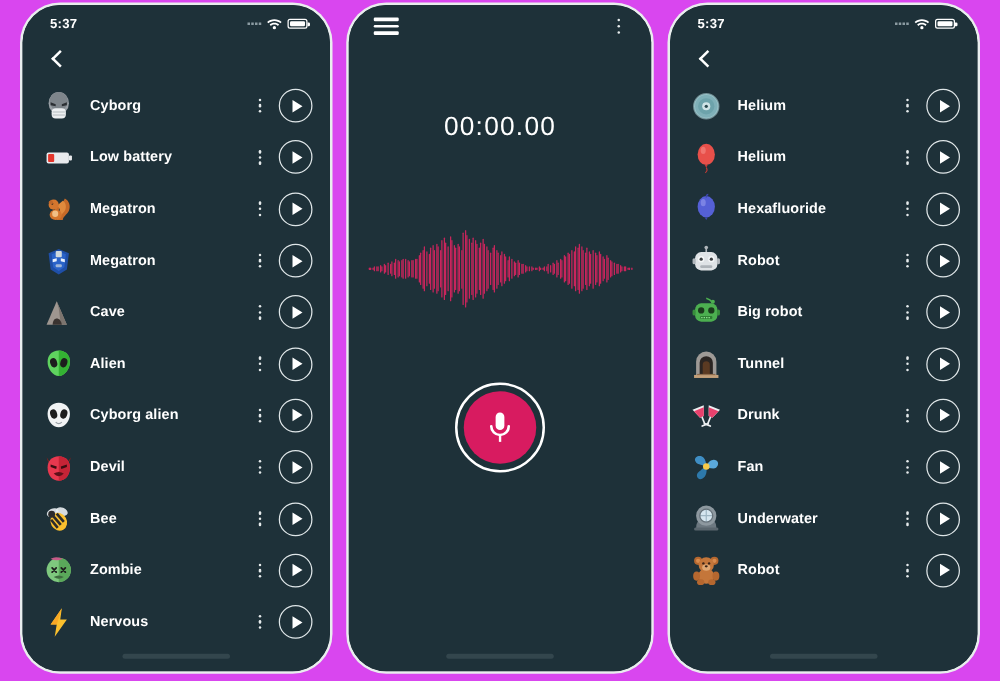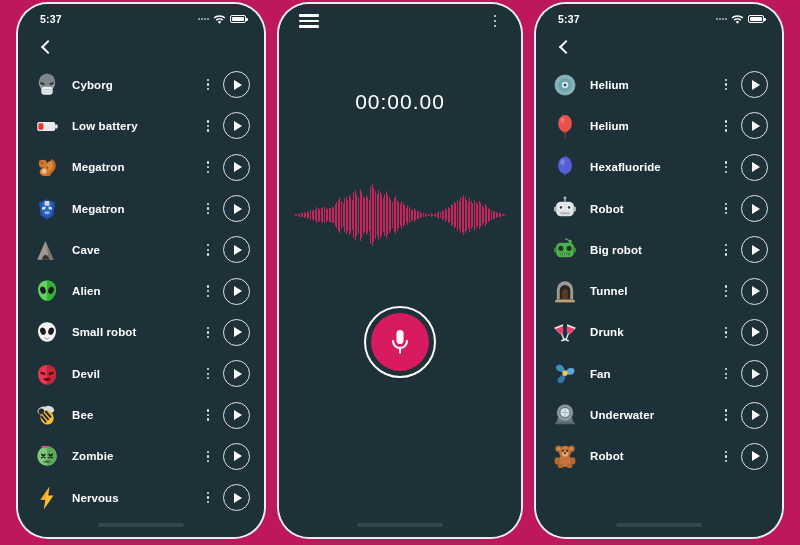--- a/index.html
+++ b/index.html
@@ -10,21 +10,21 @@
   body {
     width: 800px;
     height: 545px;
     font-family: "Liberation Sans", sans-serif;
     overflow: hidden;
   }
   .stage {
     position: relative;
     width: 800px;
     height: 545px;
-    background: #be185d;
+    background: #d946ef;
     display: flex;
     justify-content: space-between;
     align-items: flex-start;
   }
 
   
   .phone {
     position: relative;
     width: 246px;
     height: 533px;
@@ -462,21 +462,21 @@
         </div>
         <div class="row">
           <span class="row-emoji">
             <svg width="26" height="26" viewBox="0 0 32 32">
                 <path d="M16 4c7 0 11 5 11 11 0 7-5 13-11 13S5 22 5 15C5 9 9 4 16 4z" fill="#f1f3f4"></path>
                 <ellipse cx="11" cy="15" rx="3.4" ry="4.6" transform="rotate(-18 11 15)" fill="#1d1d1d"></ellipse>
                 <ellipse cx="21" cy="15" rx="3.4" ry="4.6" transform="rotate(18 21 15)" fill="#1d1d1d"></ellipse>
                 <path d="M13 23 Q16 26 19 23" stroke="#9aa0a6" stroke-width="1.2" fill="none"></path>
               </svg>
           </span>
-          <span class="row-label">Small robot</span>
+          <span class="row-label">Cyborg alien</span>
           <span class="kebab">
               <i></i>
               <i></i>
               <i></i>
             </span>
           <span class="play-btn">
               <span class="play-tri"></span>
             </span>
         </div>
         <div class="row">

